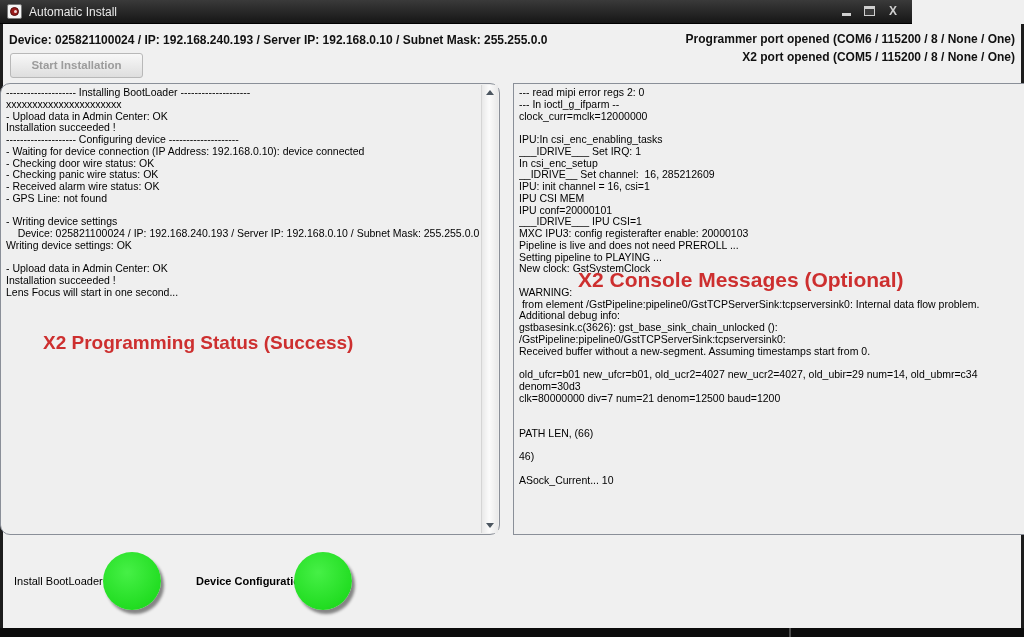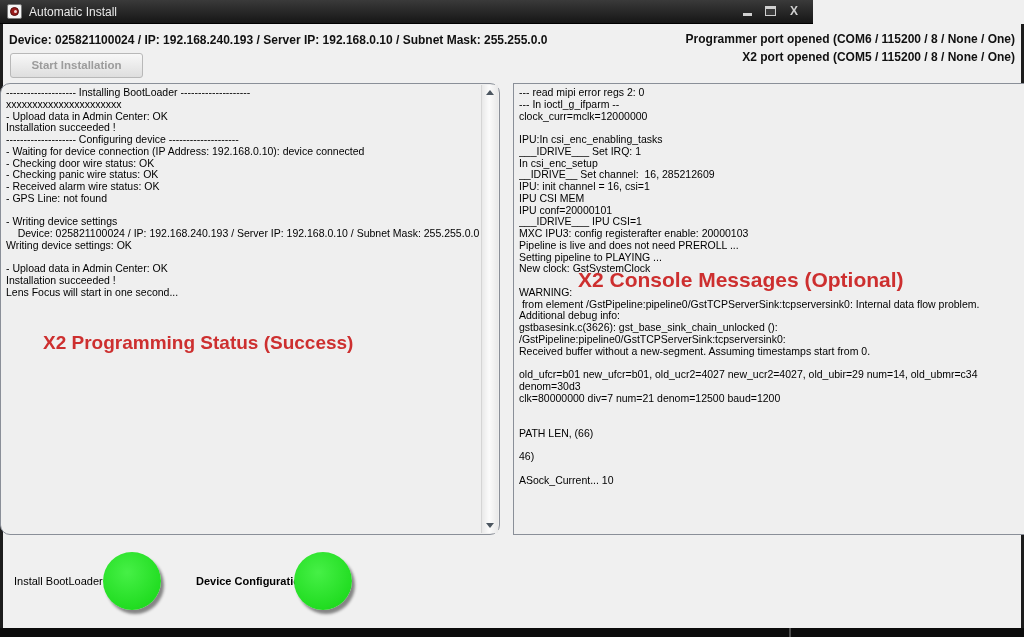--- a/index.html
+++ b/index.html
@@ -3,21 +3,21 @@
 <meta charset="utf-8">
 <style>
   * { margin:0; padding:0; box-sizing:border-box; }
   html,body { background:#555; font-family:"Liberation Sans", sans-serif; }
   #window {
     position:relative; width:1024px; height:637px; margin:0 auto;
     background:#f0f0f0; overflow:hidden;
   }
   
   .titlebar {
-    position:absolute; left:0; top:0; width:813px; height:24px;
+    position:absolute; left:0; top:0; width:912px; height:24px;
     background:linear-gradient(#3a3a3a,#161616);
     border-bottom:1px solid #000;
     padding-left:40px;
   }
   .app-icon {
     position:absolute; left:7px; top:4px; width:15px; height:15px;
     background:#f5f5f5; border:1px solid #7a7a7a; border-radius:2px;
   }
   .app-icon .app-icon-ring {
     position:absolute; left:2px; top:2px; width:9px; height:9px;

